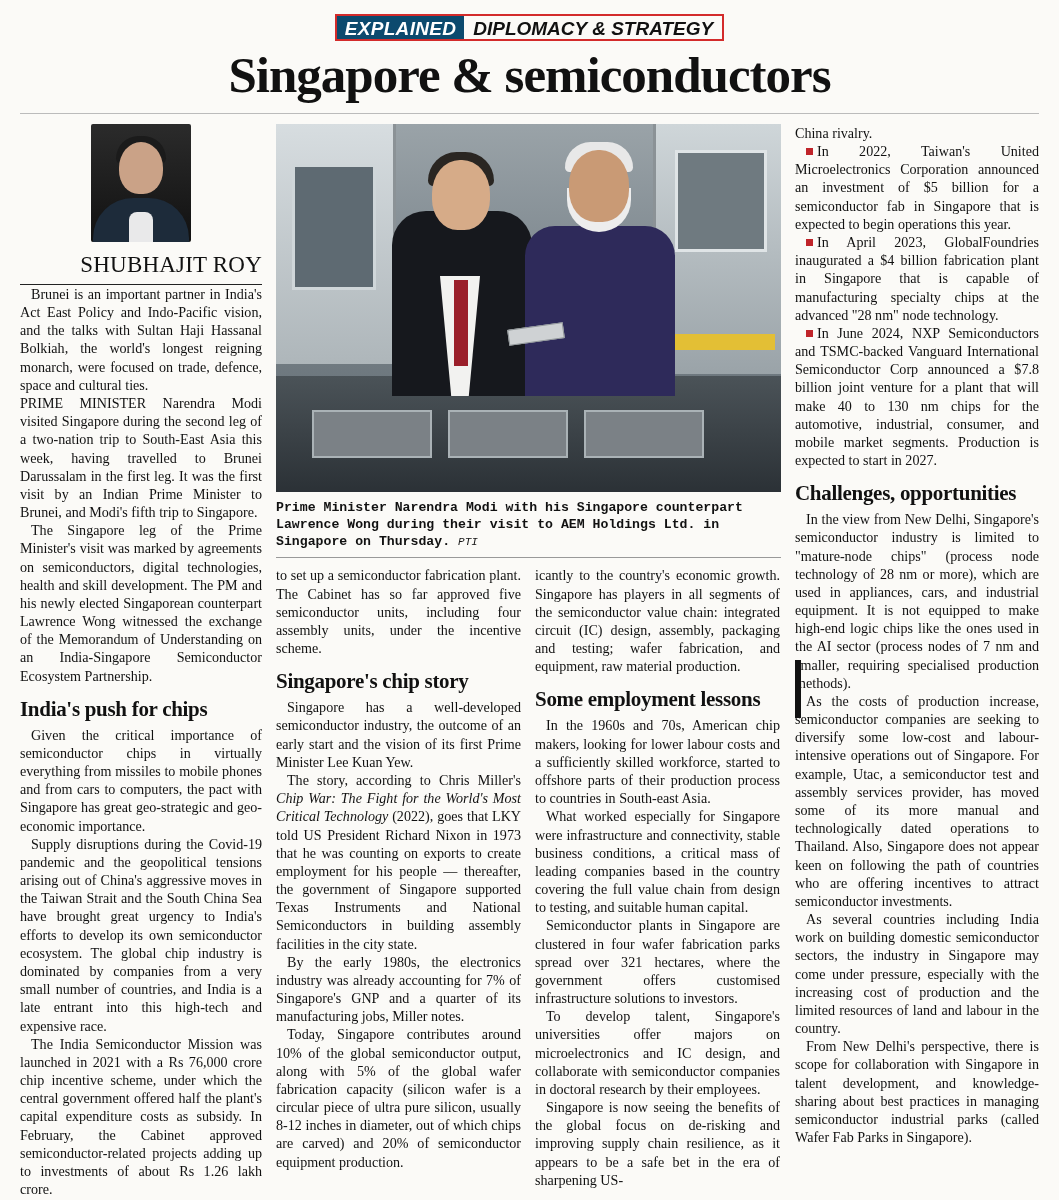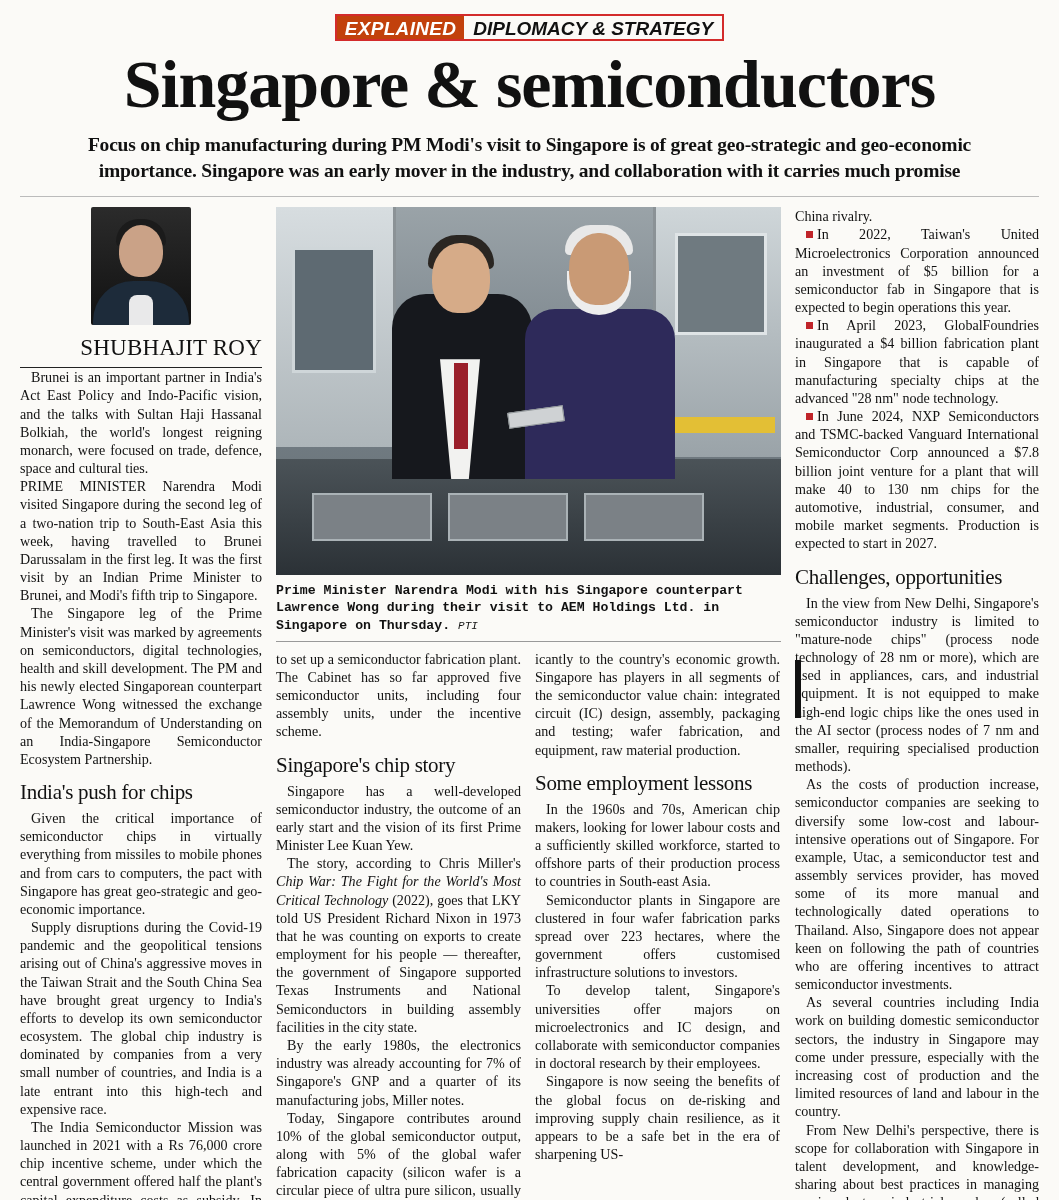--- a/index.html
+++ b/index.html
@@ -10,33 +10,33 @@
     font-family:"Liberation Serif", serif;
     color:#111;
     overflow:hidden;
   }
   .page { padding:10px 20px 8px 20px; position:relative; height:1200px; }
 
   
   .kicker-wrap { display:flex; justify-content:center; align-items:center; margin-top:4px; }
   .kicker { border:2px solid #d32b2b; display:flex; align-items:stretch; height:27px; }
   .kicker .explained {
-    background:#c2410c; color:#fff; font-family:"Liberation Sans", sans-serif;
+    background:#0c4a6e; color:#fff; font-family:"Liberation Sans", sans-serif;
     font-weight:bold; font-size:19px; letter-spacing:0.3px; padding:2px 8px 0 8px;
     display:flex; align-items:center; font-style:italic;
   }
   .kicker .dip {
     color:#111; font-family:"Liberation Sans", sans-serif; font-weight:bold;
     font-size:19px; padding:2px 9px 0 9px; display:flex; align-items:center; font-style:italic;
   }
 
   
   h1.headline {
     font-family:"Liberation Serif", serif;
-    font-size:68px; font-weight:bold; text-align:center;
+    font-size:51px; font-weight:bold; text-align:center;
     margin:10px 0 0 0; letter-spacing:-1px; line-height:0.98;
   }
   .standfirst {
     font-family:"Liberation Serif", serif;
     font-size:19.5px; line-height:1.35; text-align:center;
     margin:14px 18px 0 18px; font-weight:600; letter-spacing:-0.2px;
   }
   .rule { border-top:1px solid #bbb; margin:12px 0 0 0; }
 
   
@@ -77,21 +77,21 @@
 
   p.body {
     font-family:"Liberation Serif", serif;
     font-size:14.1px; line-height:1.29; text-align:justify;
     margin:0; text-indent:11px; hyphens:auto;
   }
   p.body.first { text-indent:0; }
   p.body + p.body { margin-top:0; }
 
   h2.sub {
-    font-family:"Liberation Serif", serif; font-weight:normal;
+    font-family:"Liberation Serif", serif; font-weight:bold;
     font-size:21px; margin:12px 0 4px 0; letter-spacing:-0.3px;
   }
 
   
   .photo {
     width:505px; height:368px; position:relative; overflow:hidden;
     background:#7e868c;
   }
   .photo .bg {
     position:absolute; inset:0;
@@ -207,21 +207,20 @@
 <div class="page">
 
   <div class="kicker-wrap">
     <div class="kicker">
       <div class="explained">EXPLAINED</div>
       <div class="dip">DIPLOMACY &amp; STRATEGY</div>
     </div>
   </div>
 
   <h1 class="headline">Singapore &amp; semiconductors</h1>
-  <div class="standfirst">Focus on chip manufacturing during PM Modi's visit to Singapore is of great geo-strategic and geo-economic importance. Singapore was an early mover in the industry, and collaboration with it carries much promise</div>
   <div class="rule"></div>
 
   <div class="cols">
 
     <div class="col col-left">
       <div class="author-photo">
         <div class="body"></div>
         <div class="shirt"></div>
         <div class="hair"></div>
         <div class="head"></div>
@@ -282,21 +281,22 @@
           <p class="body">The story, according to Chris Miller's <em>Chip War: The Fight for the World's Most Critical Technology</em> (2022), goes that LKY told US President Richard Nixon in 1973 that he was counting on exports to create employment for his people — thereafter, the government of Singapore supported Texas Instruments and National Semiconductors in building assembly facilities in the city state.</p>
           <p class="body">By the early 1980s, the electronics industry was already accounting for 7% of Singapore's GNP and a quarter of its manufacturing jobs, Miller notes.</p>
           <p class="body">Today, Singapore contributes around 10% of the global semiconductor output, along with 5% of the global wafer fabrication capacity (silicon wafer is a circular piece of ultra pure silicon, usually 8-12 inches in diameter, out of which chips are carved) and 20% of semiconductor equipment production.</p>
 
         </div>
 
         <div class="col2">
           <p class="body first">icantly to the country's economic growth. Singapore has players in all segments of the semiconductor value chain: integrated circuit (IC) design, assembly, packaging and testing; wafer fabrication, and equipment, raw material production.</p>
           <h2 class="sub">Some employment lessons</h2>
           <p class="body">In the 1960s and 70s, American chip makers, looking for lower labour costs and a sufficiently skilled workforce, started to offshore parts of their production process to countries in South-east Asia.</p>
-          <p class="body">Semiconductor plants in Singapore are clustered in four wafer fabrication parks spread over 223 hectares, where the government offers customised infrastructure solutions to investors.</p>
+          <p class="body">What worked especially for Singapore were infrastructure and connectivity, stable business conditions, a critical mass of leading companies based in the country covering the full value chain from design to testing, and suitable human capital.</p>
+          <p class="body">Semiconductor plants in Singapore are clustered in four wafer fabrication parks spread over 321 hectares, where the government offers customised infrastructure solutions to investors.</p>
           <p class="body">To develop talent, Singapore's universities offer majors on microelectronics and IC design, and collaborate with semiconductor companies in doctoral research by their employees.</p>
           <p class="body">Singapore is now seeing the benefits of the global focus on de-risking and improving supply chain resilience, as it appears to be a safe bet in the era of sharpening US-</p>
         </div>
       </div>
     </div>
 
     <div class="col col-right">
       <p class="body first">China rivalry.</p>
       <p class="body"><span class="redsq"></span><span>In 2022, Taiwan's United Microelectronics Corporation announced an investment of $5 billion for a semiconductor fab in Singapore that is expected to begin operations this year.</span></p>
       <p class="body"><span class="redsq"></span><span>In April 2023, GlobalFoundries inaugurated a $4 billion fabrication plant in Singapore that is capable of manufacturing specialty chips at the advanced "28 nm" node technology.</span></p>

